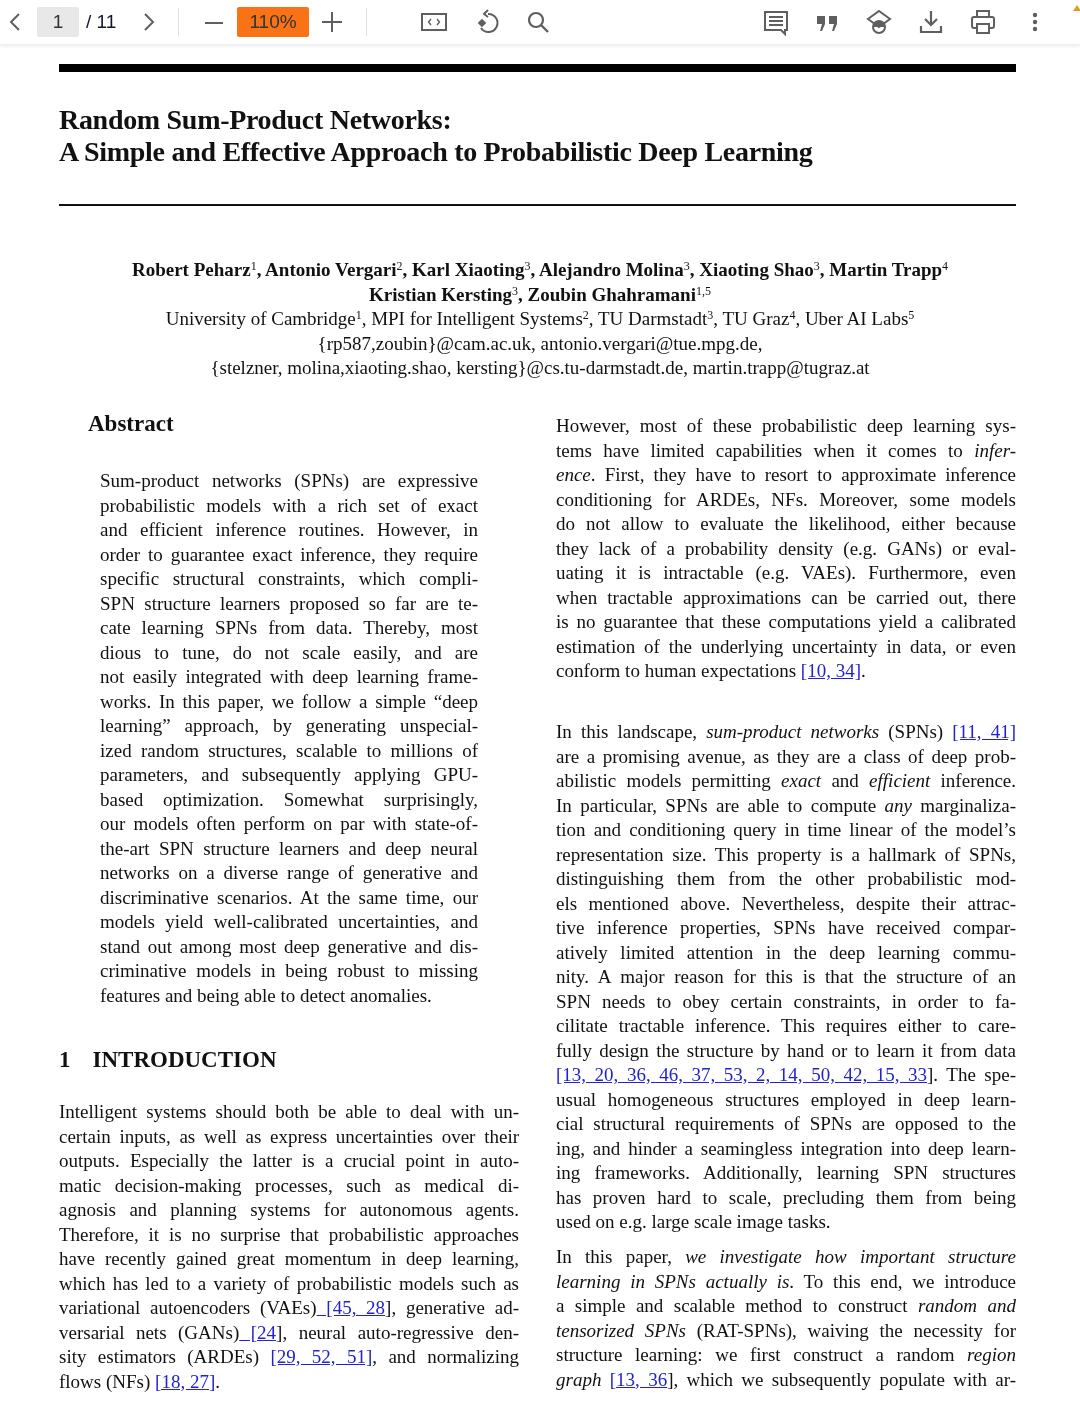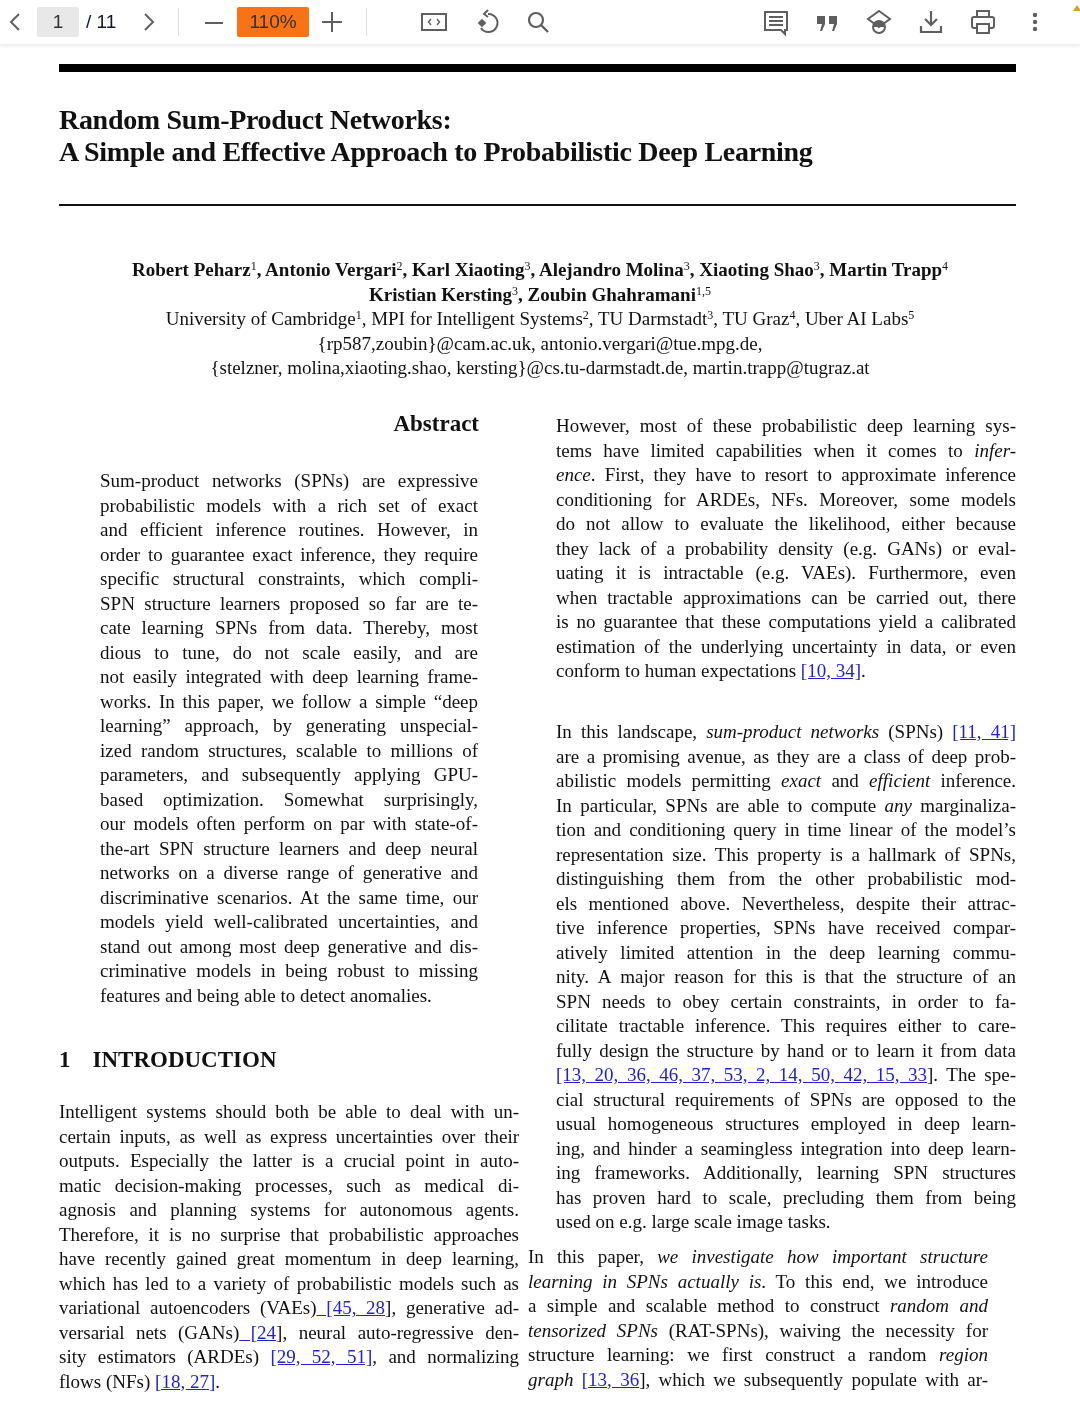--- a/index.html
+++ b/index.html
@@ -139,21 +139,21 @@
     <span>University of Cambridge</span><sup>1</sup>,
     <span>MPI for Intelligent Systems</span><sup>2</sup>,
     <span>TU Darmstadt</span><sup>3</sup>,
     <span>TU Graz</span><sup>4</sup>,
     <span>Uber AI Labs</span><sup>5</sup>
   </div>
   <div>{rp587,zoubin}@cam.ac.uk, antonio.vergari@tue.mpg.de,</div>
   <div>{stelzner, molina,xiaoting.shao, kersting}@cs.tu-darmstadt.de, martin.trapp@tugraz.at</div>
 </div>
 
-<div class="heading" style="left:99px;width:380px;text-align:right;top:411px;">Abstract</div>
+<div class="heading" style="left:88px;width:380px;text-align:left;top:411px;">Abstract</div>
 <div class="col" style="left:100px;top:469px;width:378px;">
   <span class="ln">Sum-product networks (SPNs) are expressive</span>
   <span class="ln">probabilistic models with a rich set of exact</span>
   <span class="ln">and efficient inference routines.  However, in</span>
   <span class="ln">order to guarantee exact inference, they require</span>
   <span class="ln">specific structural constraints, which compli-</span>
   <span class="ln">SPN structure learners proposed so far are te-</span>
   <span class="ln">cate learning SPNs from data.  Thereby, most</span>
   <span class="ln">dious to tune, do not scale easily, and are</span>
   <span class="ln">not easily integrated with deep learning frame-</span>
@@ -214,28 +214,28 @@
   <span class="ln">representation size. This property is a hallmark of SPNs,</span>
   <span class="ln">distinguishing them from the other probabilistic mod-</span>
   <span class="ln">els mentioned above.  Nevertheless, despite their attrac-</span>
   <span class="ln">tive inference properties, SPNs have received compar-</span>
   <span class="ln">atively limited attention in the deep learning commu-</span>
   <span class="ln">nity.  A major reason for this is that the structure of an</span>
   <span class="ln">SPN needs to obey certain constraints, in order to fa-</span>
   <span class="ln">cilitate tractable inference.  This requires either to care-</span>
   <span class="ln">fully design the structure by hand or to learn it from data</span>
   <span class="ln"><a class="link">[13, 20, 36, 46, 37, 53, 2, 14, 50, 42, 15, 33</a><span>].  The spe-</span></span>
+  <span class="ln">usual homogeneous structures employed in deep learn-</span>
   <span class="ln">cial structural requirements of SPNs are opposed to the</span>
-  <span class="ln">usual homogeneous structures employed in deep learn-</span>
   <span class="ln">ing, and hinder a seamingless integration into deep learn-</span>
   <span class="ln">ing frameworks.  Additionally, learning SPN structures</span>
   <span class="ln">has proven hard to scale, precluding them from being</span>
   <span class="ln last">used on e.g. large scale image tasks.</span>
 </div>
 
-<div class="col" style="left:528px;top:1245px;width:460px;">
+<div class="col" style="left:556px;top:1245px;width:460px;">
   <span class="ln"><span>In this paper, </span><em>we investigate how important structure</em></span>
   <span class="ln"><em>learning in SPNs actually is</em><span>.  To this end, we introduce</span></span>
   <span class="ln"><span>a simple and scalable method to construct </span><em>random and</em></span>
   <span class="ln"><em>tensorized SPNs</em><span> (RAT-SPNs), waiving the necessity for</span></span>
   <span class="ln"><span>structure learning:  we first construct a random </span><em>region</em></span>
   <span class="ln"><em>graph</em><span> </span><a class="link">[13, 36</a><span>], which we subsequently populate with ar-</span></span>
 </div>
 
 </body></html>

